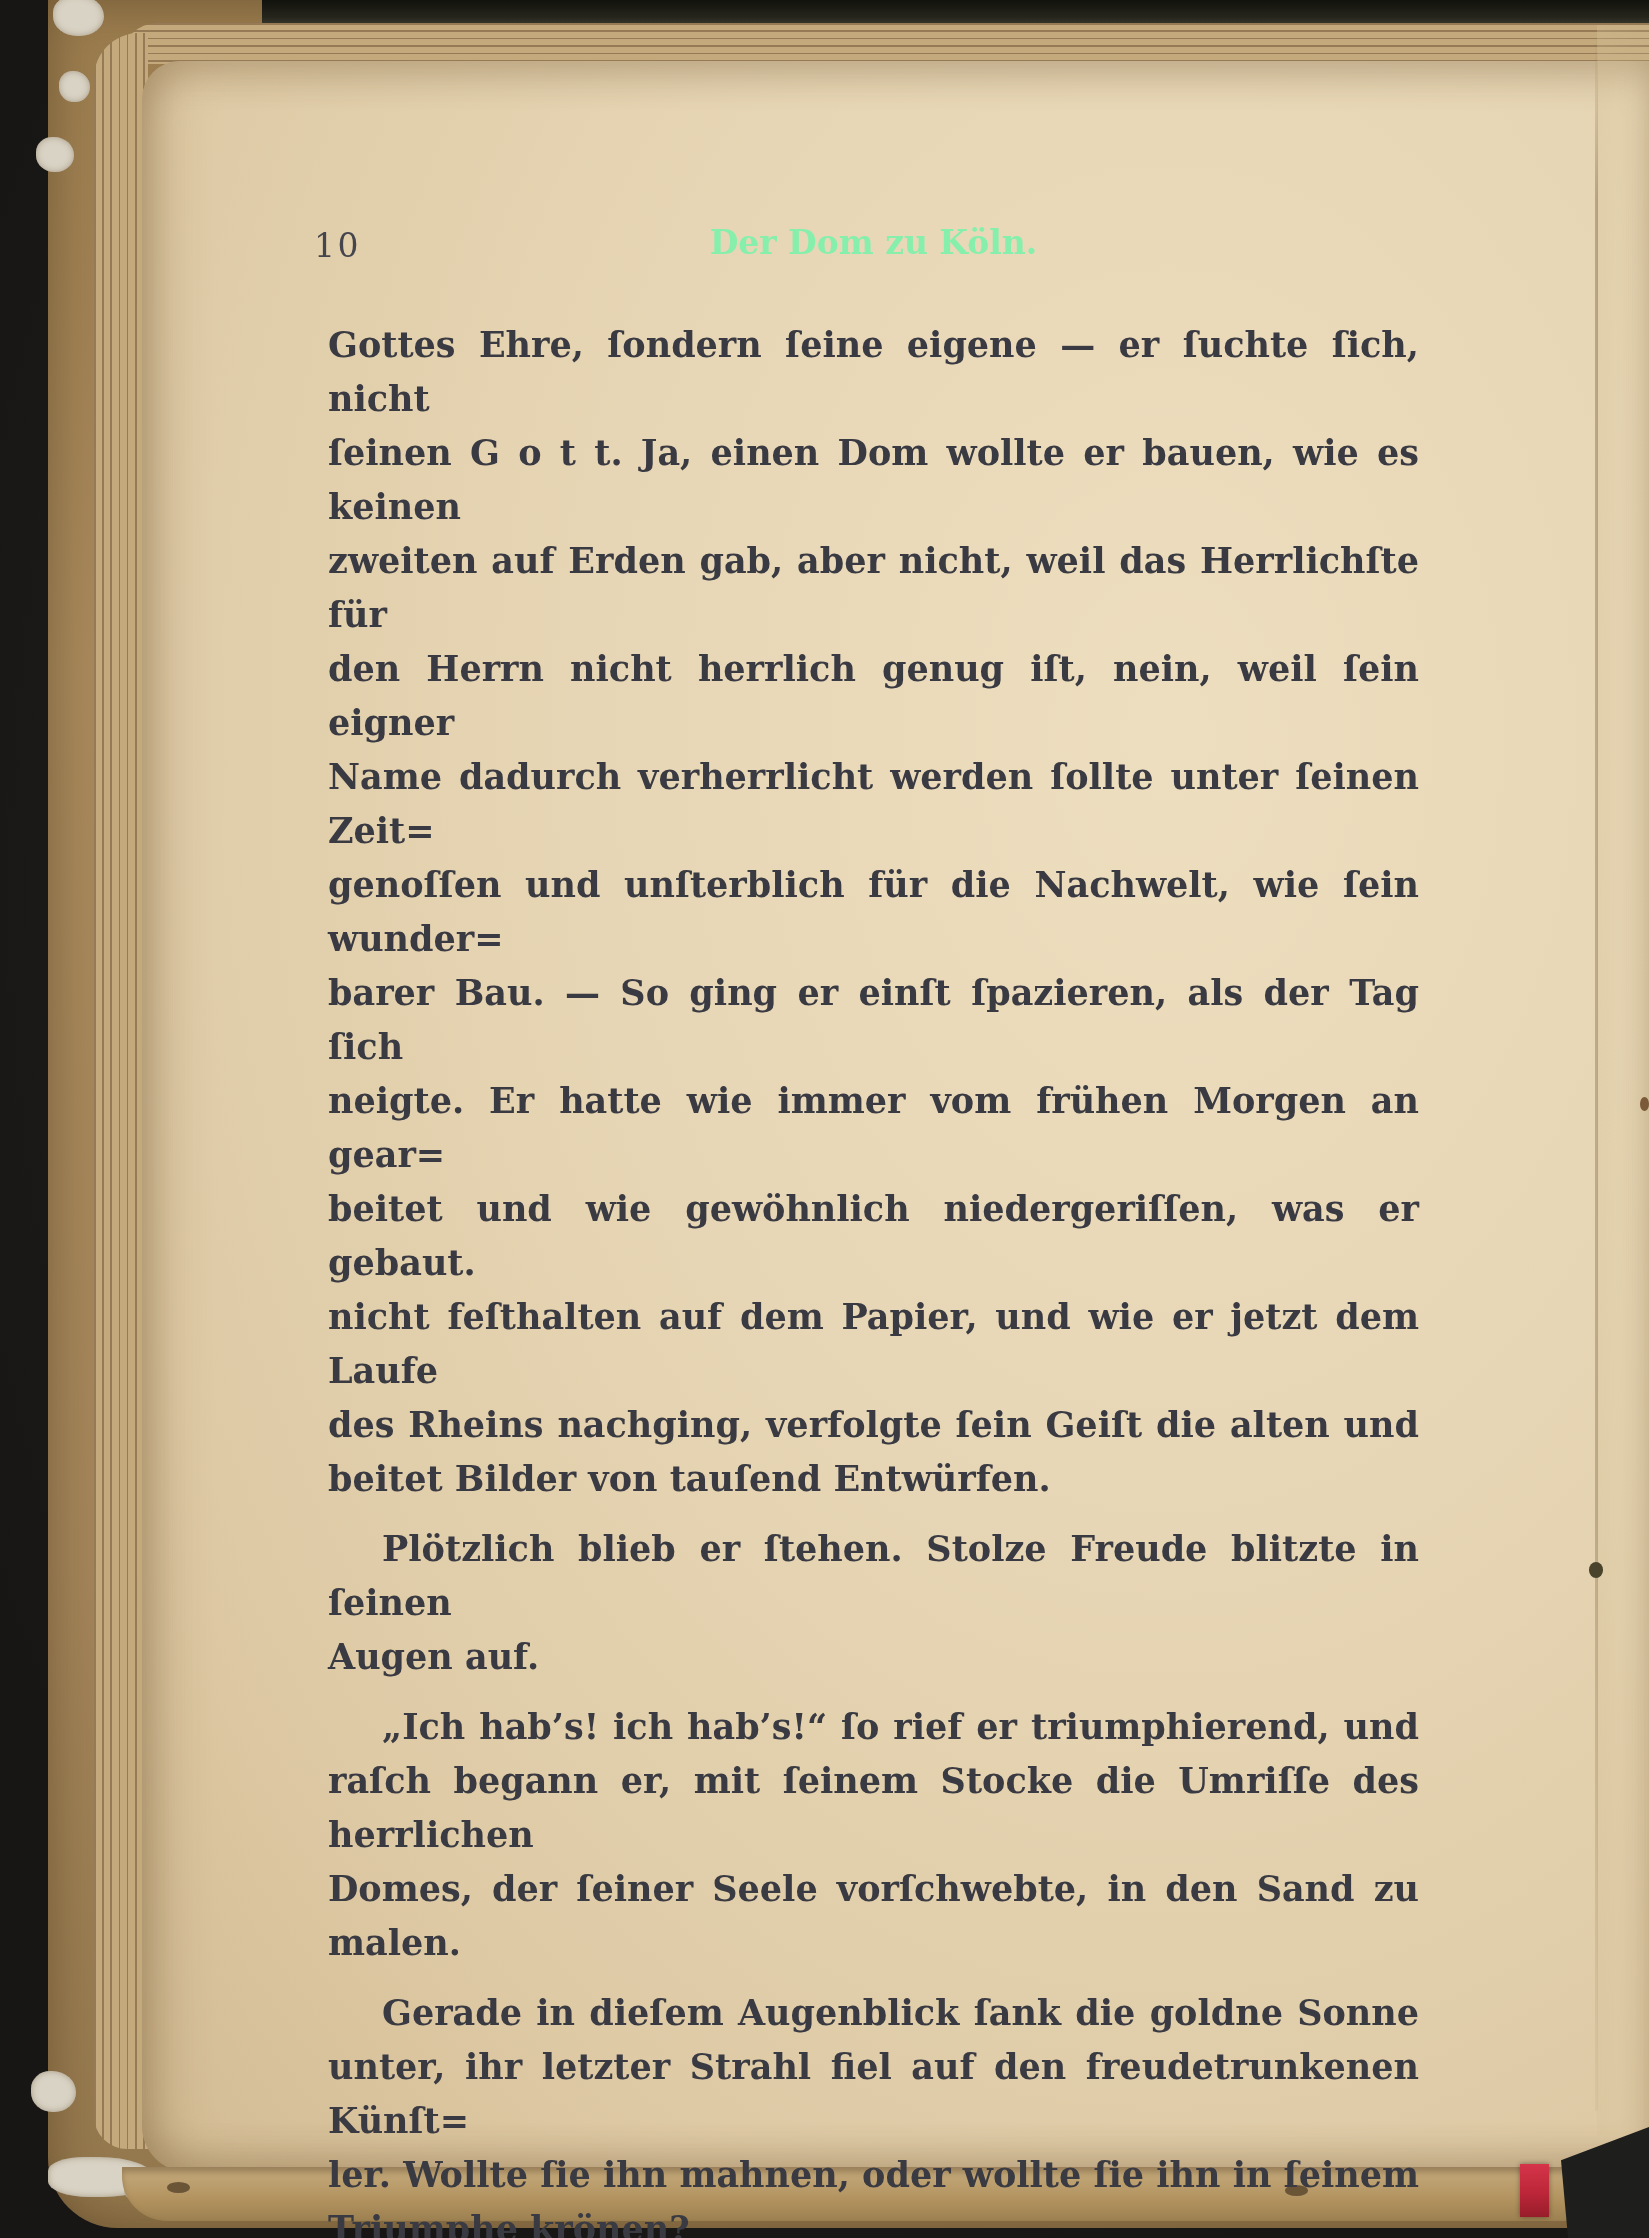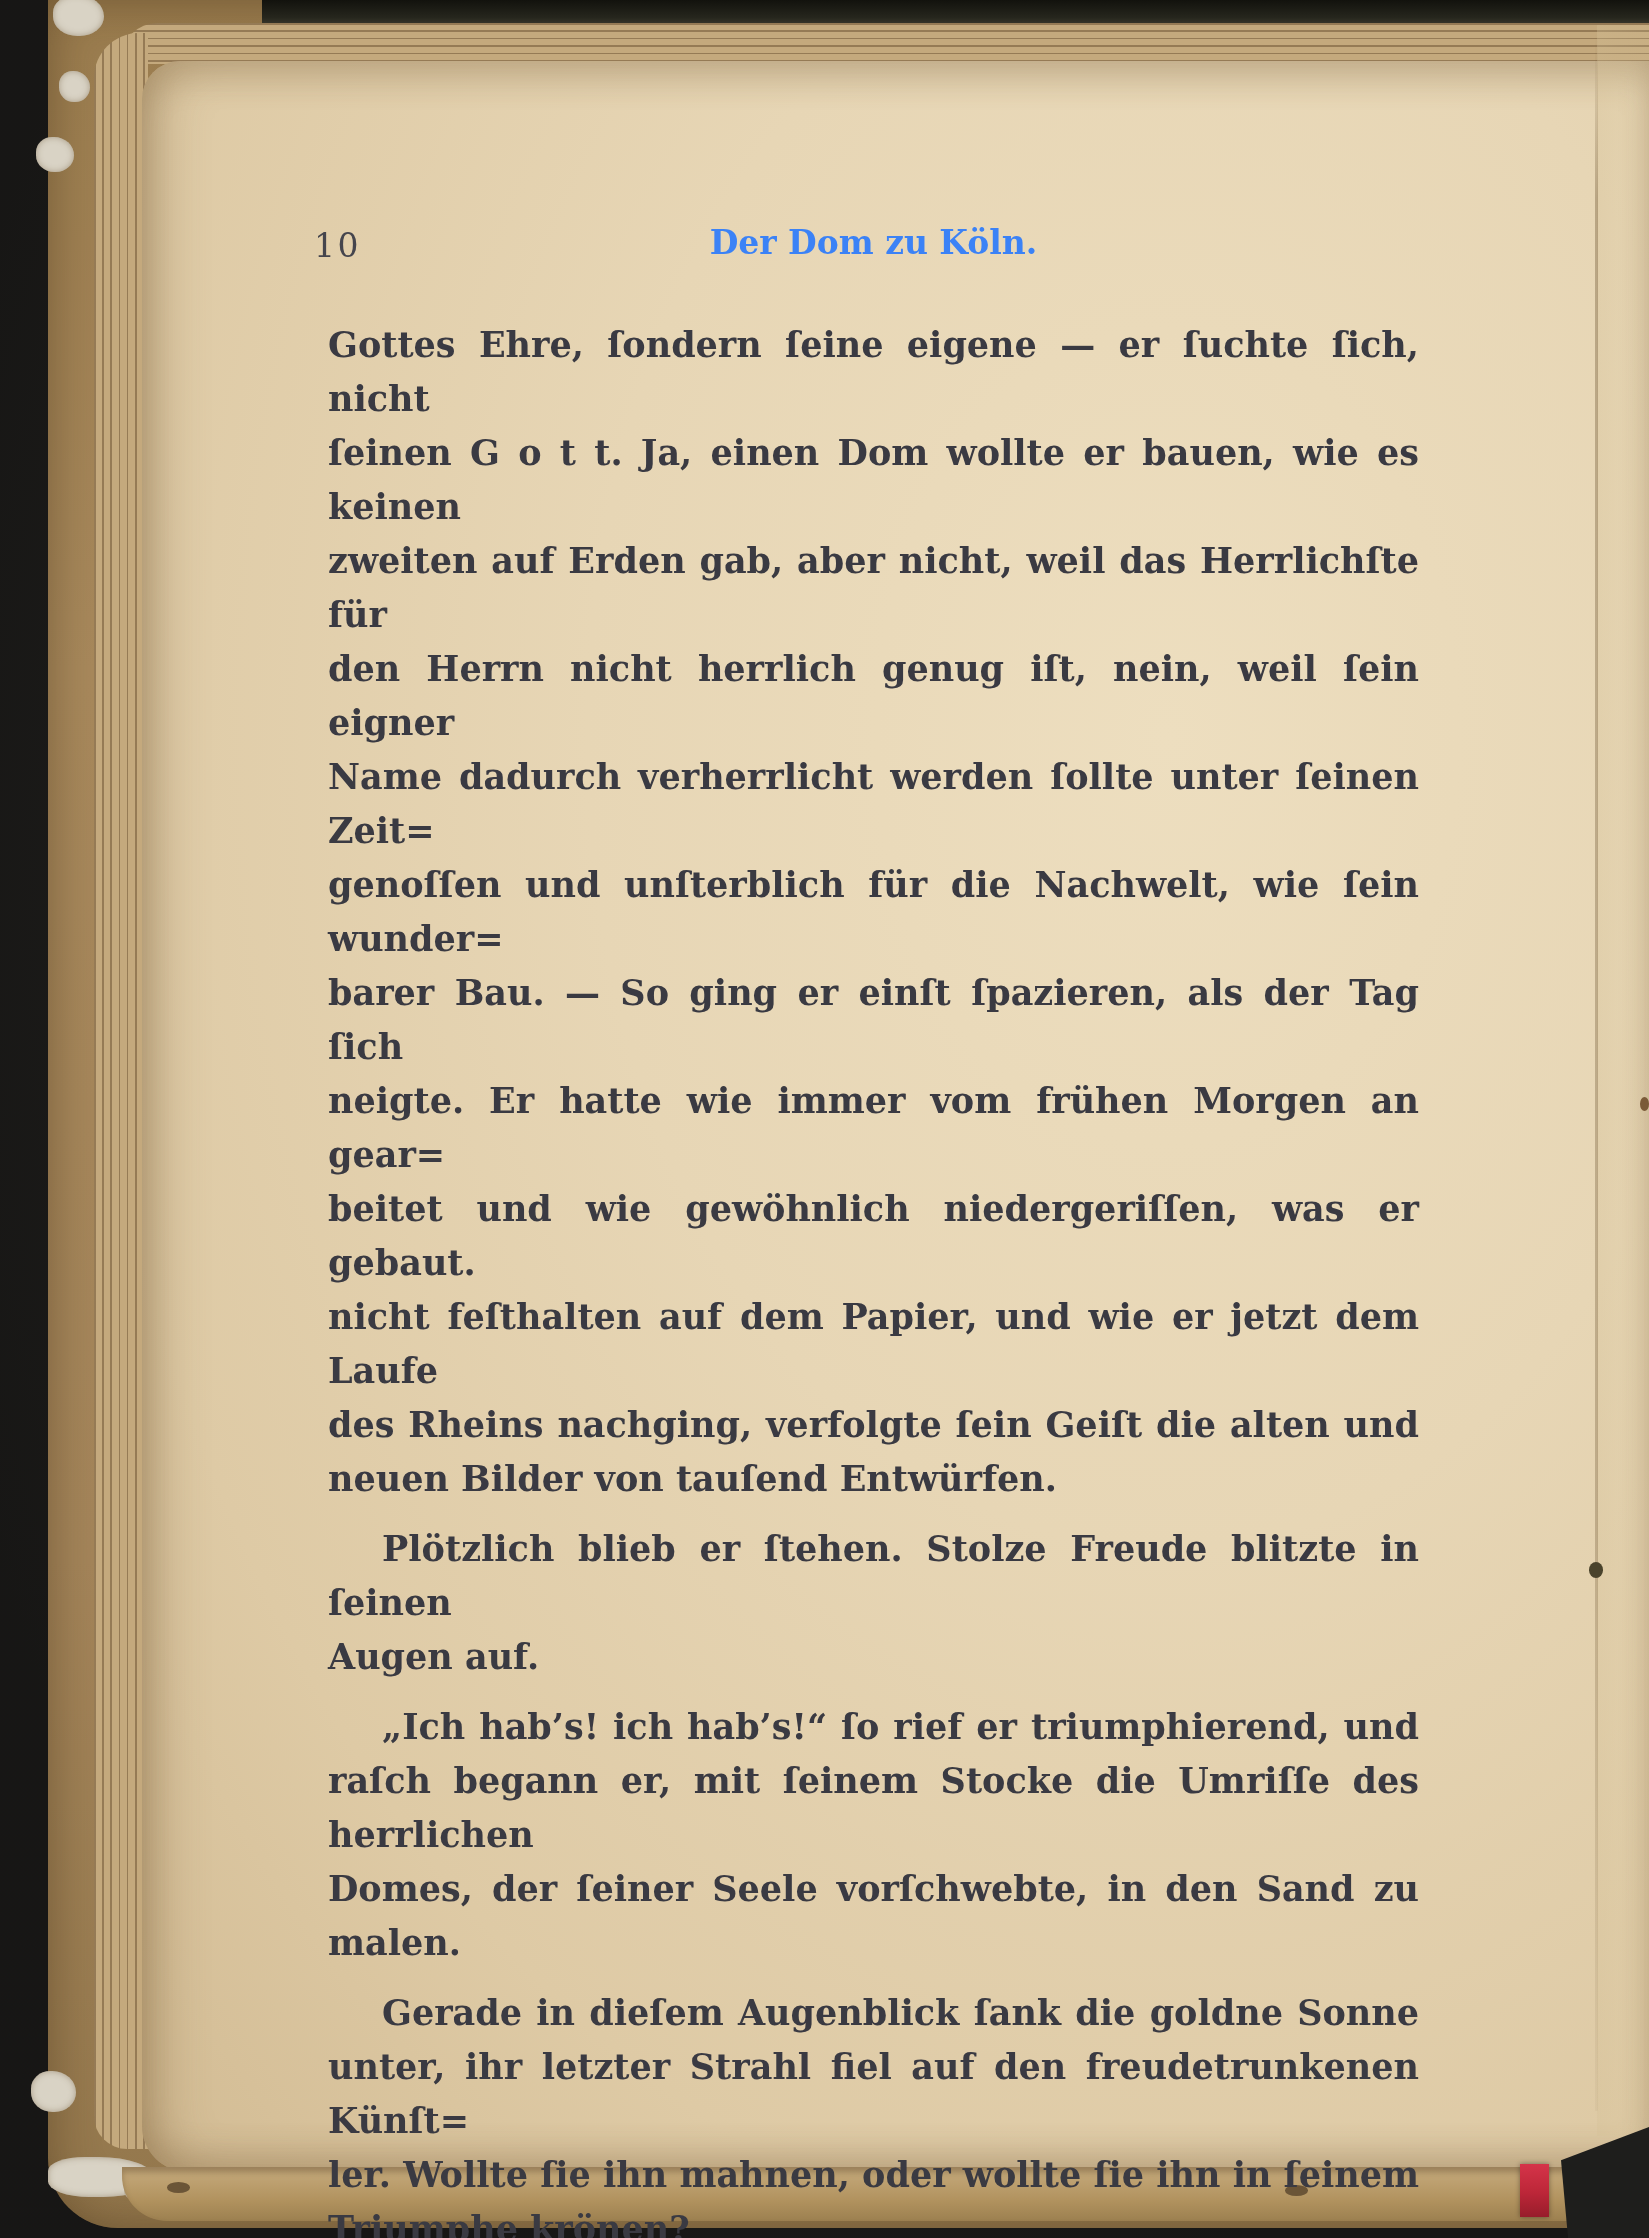--- a/index.html
+++ b/index.html
@@ -95,21 +95,21 @@
   .speck.s3{left:1285px;top:2185px;width:23px;height:10.7px;background:#6b5537;}
   .speck.s4{left:167px;top:2182px;width:23px;height:10.7px;background:#6b5537;}
   
   .header{position:absolute;left:312px;top:223px;width:1123px;height:46px;color:#3d3d45;}
   .page-number{
     position:absolute;left:2px;top:3.3px;
     font-size:33px;font-weight:400;letter-spacing:2.5px;color:#45454d;
   }
   .running-title{
     position:absolute;left:0;right:0;top:0;text-align:center;
-    font-size:33px;font-weight:700;color:#3b82f6;
+    font-size:33px;font-weight:700;color:#86efac;
   }
   
   .text-block{
     position:absolute;left:312px;top:302px;width:1123px;
     font-size:35px;font-weight:700;color:#3a3a42;
   }
   .para{margin:16px;}
   .line{
     line-height:54px;
     text-align:justify;
@@ -161,21 +161,21 @@
       <div class="line">ſeinen G o t t.  Ja, einen Dom wollte er bauen, wie es keinen</div>
       <div class="line">zweiten auf Erden gab, aber nicht, weil das Herrlichſte für</div>
       <div class="line">den Herrn nicht herrlich genug iſt, nein, weil ſein eigner</div>
       <div class="line">Name dadurch verherrlicht werden ſollte unter ſeinen Zeit=</div>
       <div class="line">genoſſen und unſterblich für die Nachwelt, wie ſein wunder=</div>
       <div class="line">barer Bau. — So ging er einſt ſpazieren, als der Tag ſich</div>
       <div class="line">neigte.  Er hatte wie immer vom frühen Morgen an gear=</div>
       <div class="line">beitet und wie gewöhnlich niedergeriſſen, was er gebaut.</div>
       <div class="line">nicht feſthalten auf dem Papier, und wie er jetzt dem Laufe</div>
       <div class="line">des Rheins nachging, verfolgte ſein Geiſt die alten und</div>
-      <div class="line last">neuen Bilder von tauſend Entwürfen.</div>
+      <div class="line last">beitet Bilder von tauſend Entwürfen.</div>
     </div>
     <div class="para">
       <div class="line first">Plötzlich blieb er ſtehen.  Stolze Freude blitzte in ſeinen</div>
       <div class="line last">Augen auf.</div>
     </div>
     <div class="para">
       <div class="line first">„Ich hab’s! ich hab’s!“ ſo rief er triumphierend, und</div>
       <div class="line">raſch begann er, mit ſeinem Stocke die Umriſſe des herrlichen</div>
       <div class="line last">Domes, der ſeiner Seele vorſchwebte, in den Sand zu malen.</div>
     </div>

